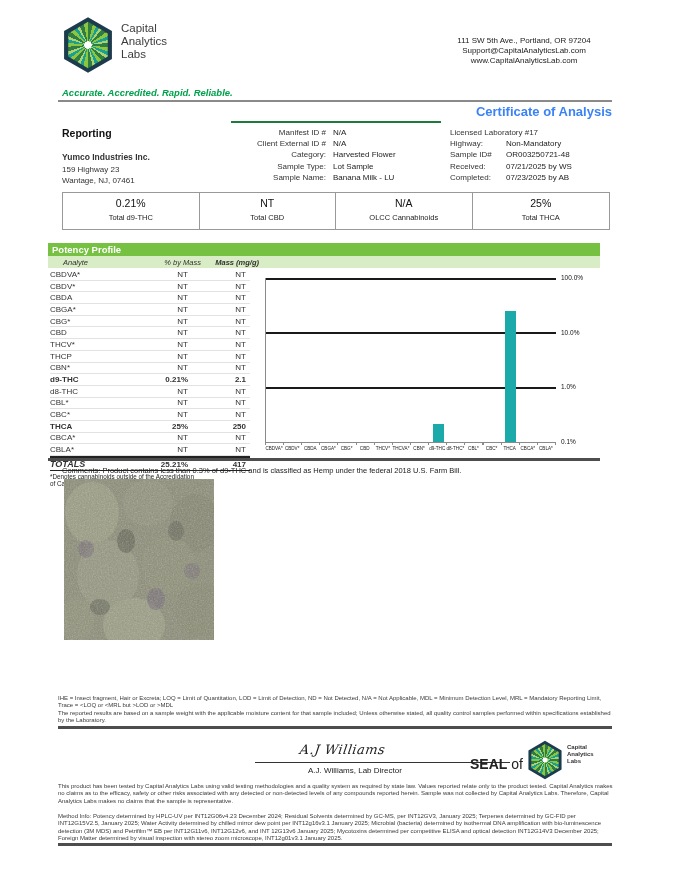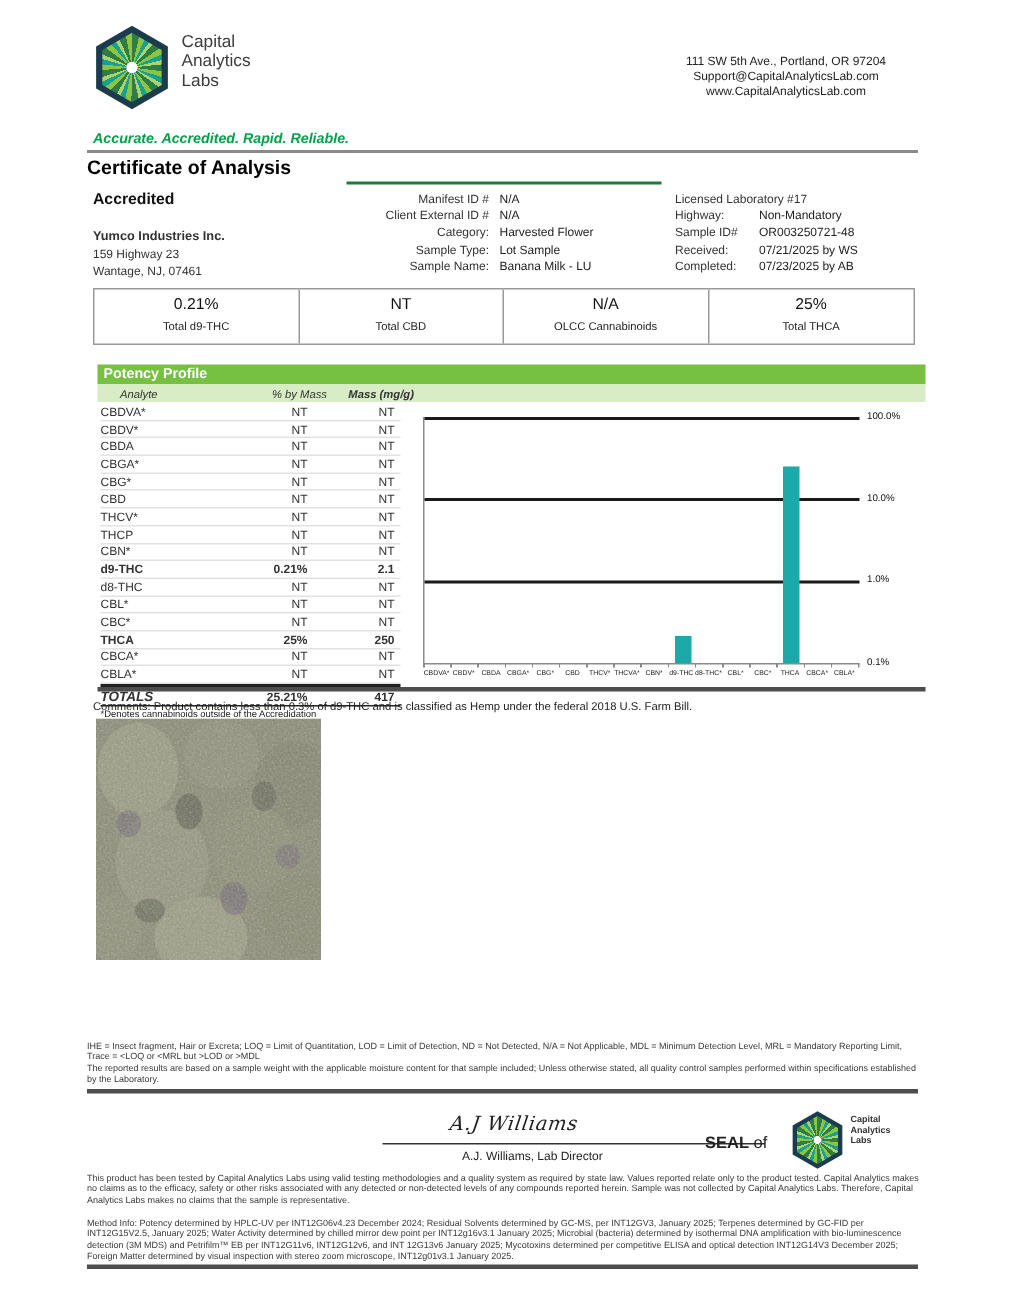--- a/index.html
+++ b/index.html
@@ -11,22 +11,22 @@
        background:#1c3b4d;position:relative;flex:0 0 auto;}
   .hex-in{position:absolute;inset:0;clip-path:polygon(50% 10%,88% 30%,88% 70%,50% 90%,12% 70%,12% 30%);
        background:radial-gradient(circle at 50% 50%,#ffffff 0 9%,rgba(255,255,255,0) 10%),
        repeating-conic-gradient(#2f7d45 0deg 13deg,#8cc63f 13deg 24deg,#19a093 24deg 34deg,#abd36e 34deg 42deg);}
   .logo-text{margin-left:7px;margin-top:6px;font-size:11.5px;line-height:13px;color:#3c3c3c;}
   .addr{position:absolute;top:36px;left:400px;width:248px;text-align:center;font-size:8px;line-height:10px;color:#222;}
   .tagline{position:absolute;top:87px;left:62px;font-size:9.5px;font-weight:bold;font-style:italic;color:#00a14b;}
   .rule-thin{position:absolute;left:58px;width:554px;height:2px;background:#8a8a8a;}
   .rule-thick{position:absolute;left:58px;width:554px;height:2.5px;background:#4d4d4d;}
   
-  .coa-title{position:absolute;top:104px;left:58px;width:554px;text-align:left;
-       font-size:13px;font-weight:bold;color:#000000;}
+  .coa-title{position:absolute;top:104px;left:58px;width:554px;text-align:right;
+       font-size:13px;font-weight:bold;color:#3b82f6;}
   .coa-underline{position:absolute;top:121px;left:231px;width:210px;height:2px;background:#1f7a3d;}
   
   .client{position:absolute;top:127px;left:62px;width:170px;}
   .client-name{font-size:10.5px;font-weight:bold;color:#111;}
   .client-company{font-size:8.5px;font-weight:bold;margin-top:13px;}
   .client-addr{font-size:8px;margin-top:3px;line-height:10.5px;}
   .sample-box{position:absolute;top:127px;left:240px;width:200px;}
   .info-row{display:flex;line-height:11.2px;}
   .info-label{flex:0 0 86px;text-align:right;color:#333;}
   .info-value{margin-left:7px;color:#222;}
@@ -35,21 +35,21 @@
   .lab-box .info-label{flex:0 0 52px;text-align:left;}
   .lab-box .info-value{margin-left:4px;}
   
   .summary{position:absolute;top:192px;left:62px;width:546px;height:36px;display:grid;
        grid-template-columns:repeat(4,1fr);border:1px solid #999;}
   .sum-cell{border-right:1px solid #999;text-align:center;padding-top:4px;}
   .sum-cell:last-child{border-right:none;}
   .sum-value{font-size:10.5px;color:#111;}
   .sum-label{font-size:7.5px;margin-top:4px;color:#222;}
   
-  .section{position:absolute;top:243px;left:65px;width:552px;height:180px;}
+  .section{position:absolute;top:243px;left:48px;width:552px;height:180px;}
   .sec-head{height:13px;background:#76c042;color:#fff;font-weight:bold;font-size:9.5px;
        padding:1px 0 0 4px;box-sizing:border-box;}
   .sec-sub{height:12px;background:#d8ecc5;display:flex;font-size:7.5px;font-style:italic;
        align-items:center;padding-left:3px;box-sizing:border-box;}
   .c1{flex:0 0 88px;margin-left:12px;} .c2{flex:0 0 50px;text-align:right;} .c3{flex:0 0 58px;text-align:right;font-weight:bold;}
   .ptable{position:absolute;top:26px;left:2px;width:200px;}
   .prow{display:flex;height:10.7px;align-items:center;border-bottom:0.5px solid #e2e2e2;font-size:8px;}
   .pa{flex:0 0 88px;} .pp{flex:0 0 50px;text-align:right;} .pm{flex:0 0 58px;text-align:right;}
   .pbold{font-weight:bold;}
   .ptotals{border-top:2px solid #222;border-bottom:1.5px solid #222;font-weight:bold;height:12px;}
@@ -70,21 +70,21 @@
   .sec-rule{position:absolute;top:215px;left:0;width:552px;height:2.5px;background:#4d4d4d;}
   
   .comments{position:absolute;top:466px;left:62px;font-size:7.5px;color:#222;}
   .photo-wrap{position:absolute;top:479px;left:64px;width:150px;height:161px;}
   
   .legend{position:absolute;top:695px;left:58px;width:556px;font-size:6px;line-height:7.3px;color:#3a3a3a;}
   .sig-script{position:absolute;top:742px;left:300px;font-family:"DejaVu Serif",serif;
        font-style:italic;font-size:13px;color:#222;transform:skewX(-8deg);letter-spacing:0.5px;}
   .sig-line{position:absolute;top:762px;left:255px;width:255px;border-top:1.2px solid #333;}
   .sig-printed{position:absolute;top:766px;left:308px;font-size:8px;color:#222;}
-  .seal-label{position:absolute;top:756px;left:470px;font-size:11px;color:#222;}
+  .seal-label{position:absolute;top:756px;left:470px;font-size:14px;color:#222;}
   .seal-bold{font-weight:bold;}
   .seal-logo{position:absolute;top:740px;left:527px;display:flex;align-items:flex-start;}
   .hex.small{width:36px;height:40px;}
   .seal-text{margin-left:4px;margin-top:4px;font-size:6px;line-height:7px;font-weight:bold;color:#333;}
   .disclaimer{position:absolute;top:783px;left:58px;width:558px;font-size:6px;line-height:7.3px;color:#3a3a3a;}
   .method{position:absolute;top:813px;left:58px;width:558px;font-size:6px;line-height:7.3px;color:#3a3a3a;}
 </style>
 </head>
 <body>
 
@@ -105,21 +105,21 @@
       <div class="addr-line">Support@CapitalAnalyticsLab.com</div>
       <div class="addr-line">www.CapitalAnalyticsLab.com</div>
     </div>
   <div class="tagline">Accurate. Accredited. Rapid. Reliable.</div>
   <div class="rule-thin" style="top:100px"></div>
 
   <div class="coa-title">Certificate of Analysis</div>
   <div class="coa-underline"></div>
 
   <div class="client">
-    <div class="client-name">Accredited</div>
+    <div class="client-name">Reporting</div>
     <div class="client-company">Yumco Industries Inc.</div>
     <div class="client-addr">
       <div>159 Highway 23</div>
       <div>Wantage, NJ, 07461</div>
     </div>
   </div>
   <div class="sample-box">
       <div class="info-row">
         <span class="info-label">Manifest ID #</span>
         <span class="info-value">N/A</span>

